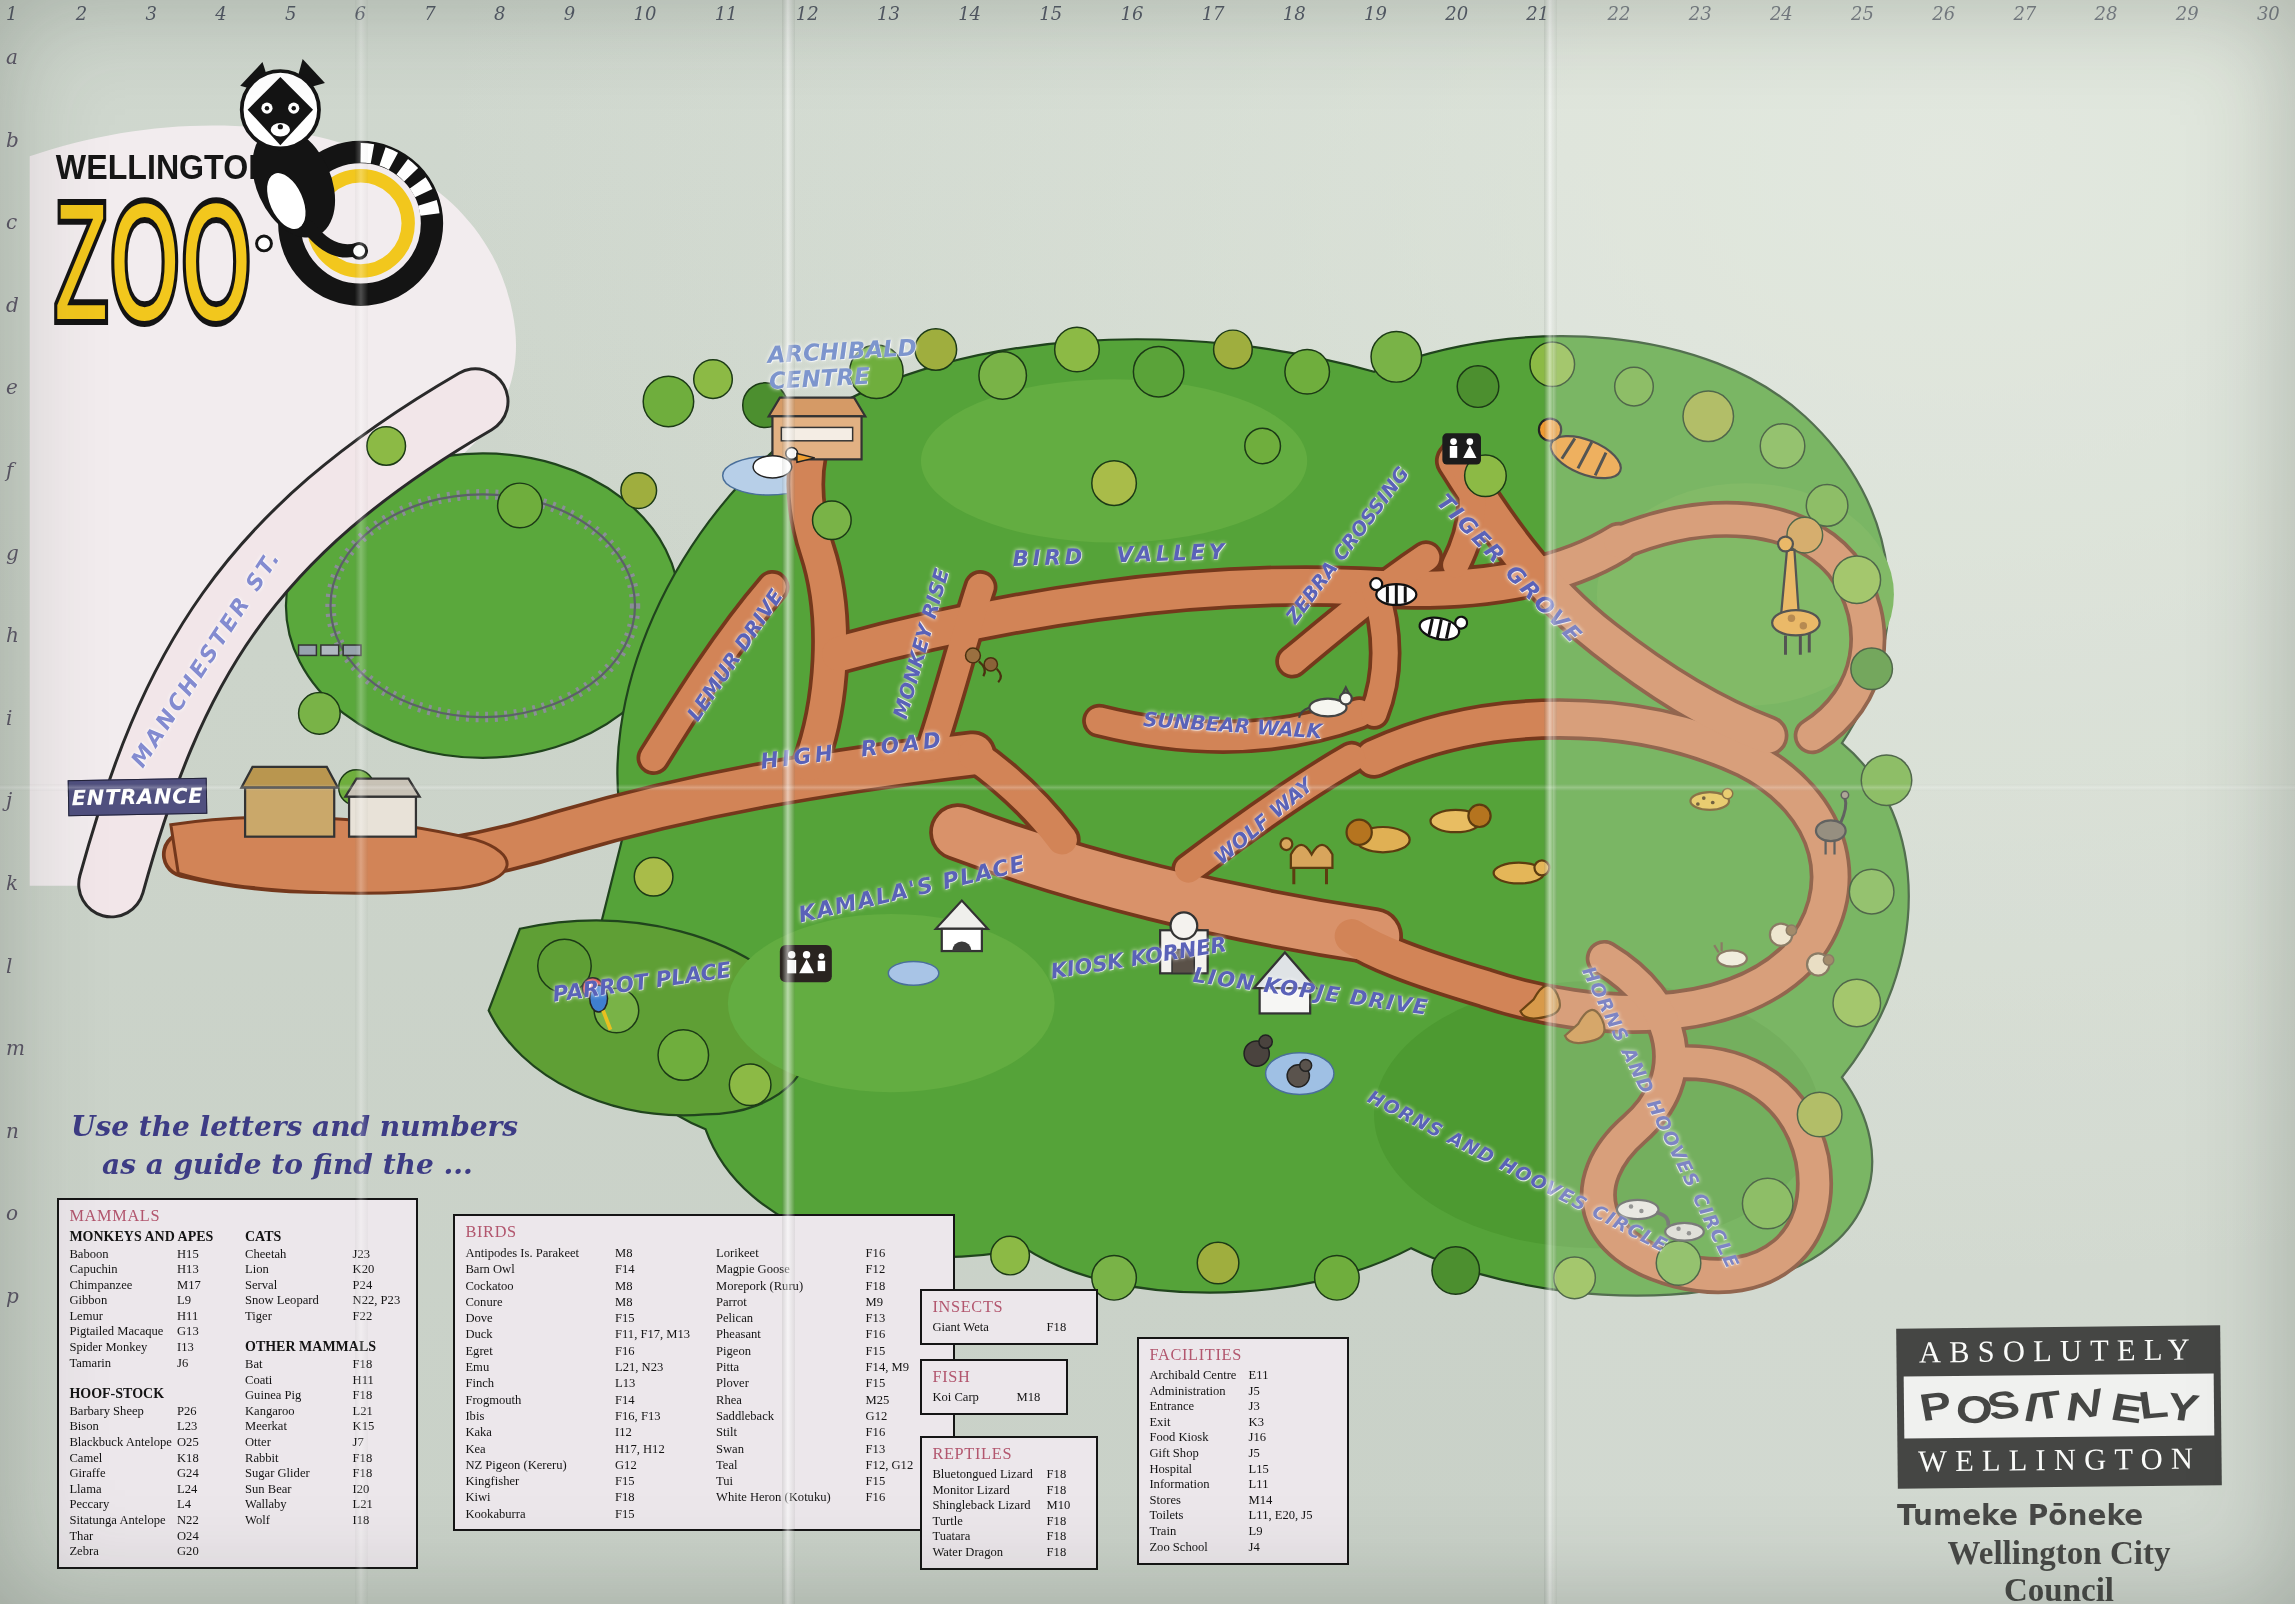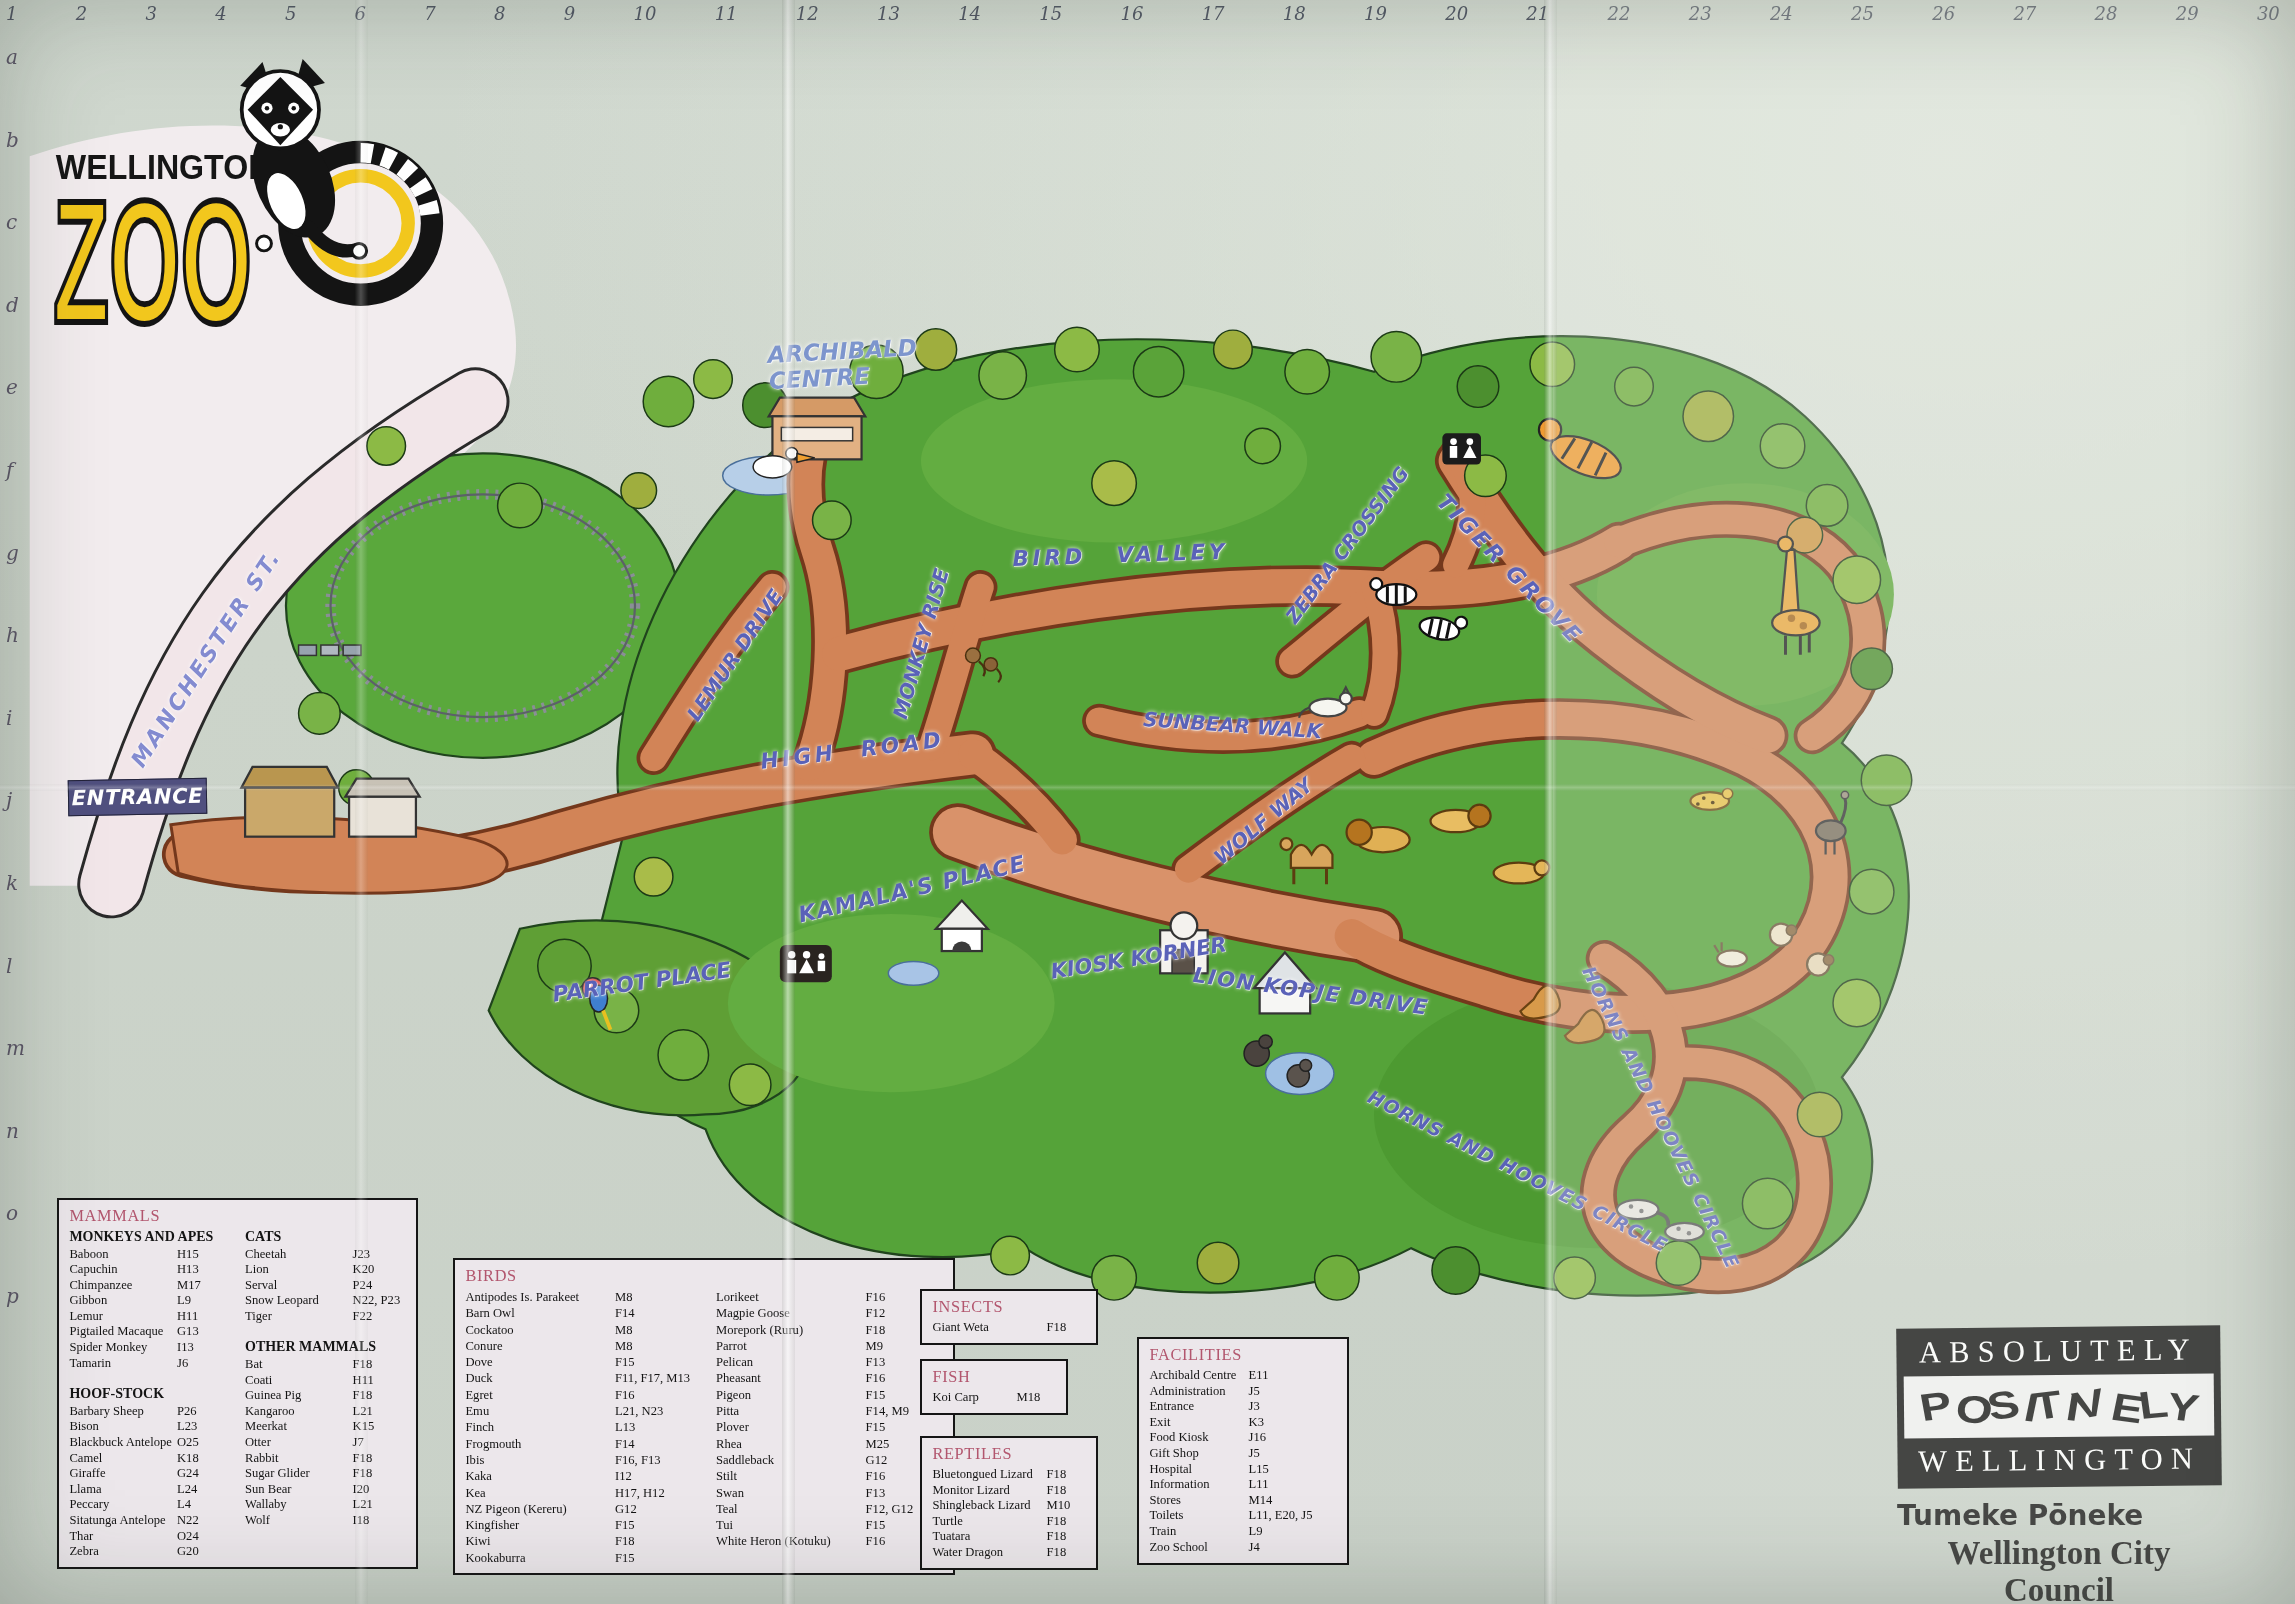--- a/index.html
+++ b/index.html
@@ -44,21 +44,21 @@
   .lbox{position:absolute;background:#ece7eb;border:2.2px solid #151515;padding:6px 10.4px 7.4px 10.4px;box-sizing:border-box;
         font-family:"Liberation Serif",serif;color:#141414;}
   .lbox .ltitle{color:#b2566e;font-size:16.3px;font-weight:normal;letter-spacing:0.7px;margin:0 0 3px 0;}
   .lbox .sec{font-weight:bold;font-size:14px;margin:0 0 1.5px 0;}
   .lbox .sec.gap{margin-top:15px;}
   .lrow{display:flex;font-size:12.6px;line-height:15.6px;}
   .lname{flex:1 1 auto;}
   .lcode{flex:0 0 53px;}
   #box-mammals{left:57px;top:1198px;width:361px;}
   #box-mammals .cols{display:grid;grid-template-columns:1fr 1fr;column-gap:15px;}
-  #box-birds{left:453px;top:1258px;width:502px;}
+  #box-birds{left:453px;top:1214px;width:502px;}
   #box-birds .cols{display:grid;grid-template-columns:1fr 1fr;column-gap:24px;}
   #box-birds .lcode{flex:0 0 77px;}
   #box-birds .lrow{font-size:12.6px;line-height:16.3px;}
   #box-insects{left:920px;top:1289px;width:178px;}
   #box-fish{left:920px;top:1359px;width:148px;}
   #box-reptiles{left:920px;top:1436px;width:178px;}
   #box-insects .lcode,#box-fish .lcode,#box-reptiles .lcode{flex:0 0 39px;}
   #box-facilities{left:1137px;top:1337px;width:212px;}
   #box-facilities .lcode{flex:0 0 88px;}
   
@@ -431,20 +431,24 @@
   <div class="lbl lbl-kiosk">KIOSK KORNER</div>
   <div class="lbl lbl-sunbear">SUNBEAR WALK</div>
   <div class="lbl lbl-wolf-way">WOLF WAY</div>
   <div class="lbl lbl-zebra">ZEBRA CROSSING</div>
   <div class="lbl lbl-tiger">TIGER GROVE</div>
   <div class="lbl lbl-lion-kopje">LION KOPJE DRIVE</div>
   <div class="lbl lbl-horns-a">HORNS AND HOOVES CIRCLE</div>
   <div class="lbl lbl-horns-b">HORNS AND HOOVES CIRCLE</div>
   <div id="entrance-sign">ENTRANCE</div>
 
+  <div id="instructions">
+    <div class="l1">Use the letters and numbers</div>
+    <div class="l2">as a guide to find the ...</div>
+  </div>
 
   <div id="box-mammals" class="lbox">
     <div class="ltitle">MAMMALS</div>
     <div class="cols">
       <div>
         <div class="sec">MONKEYS AND APES</div>
         <div>
 
         <div class="lrow">
               <span class="lname">Baboon</span>

